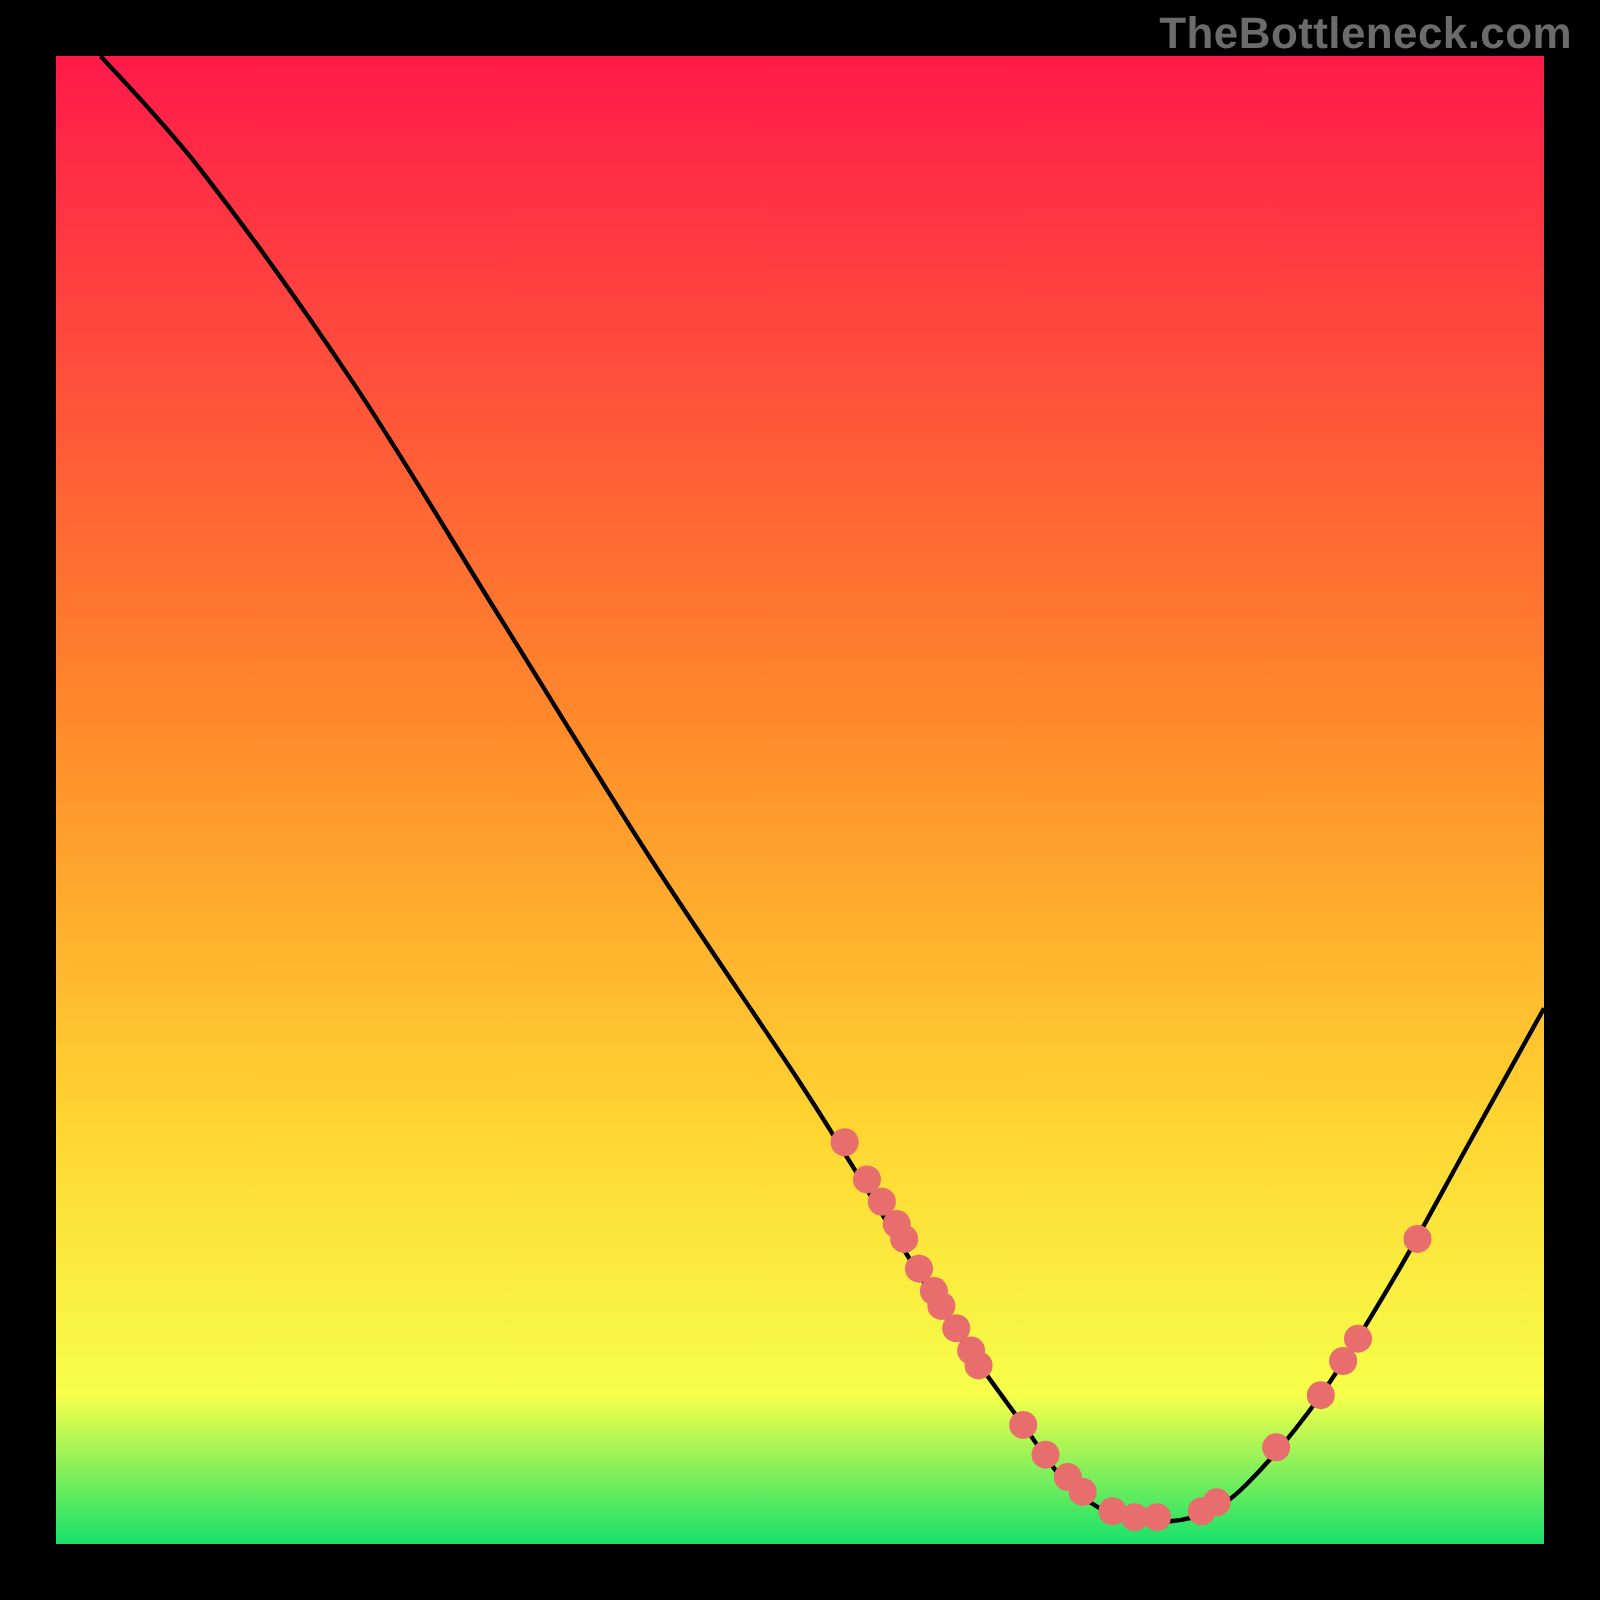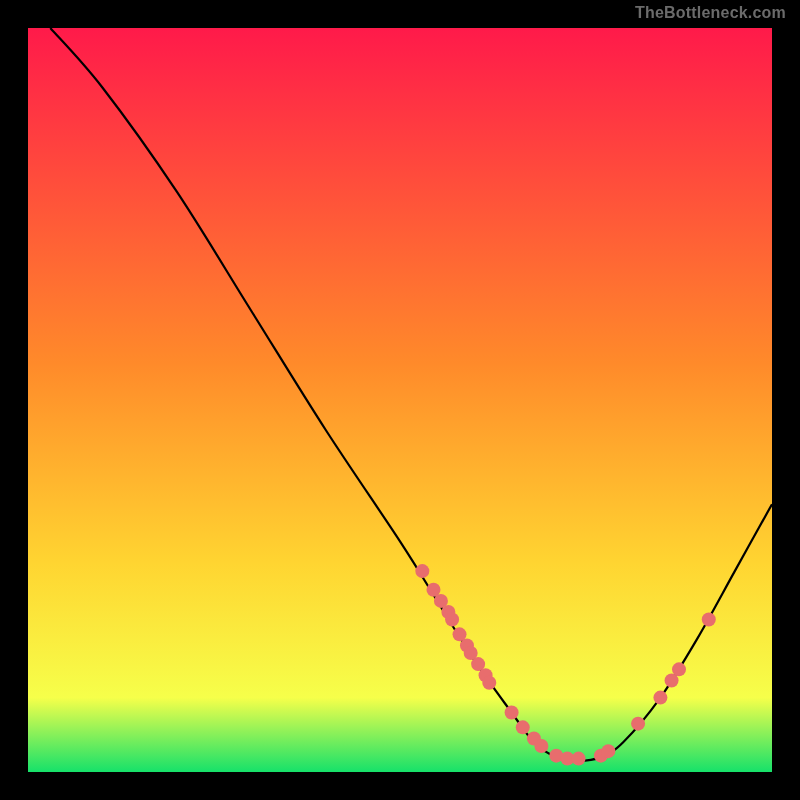--- a/index.html
+++ b/index.html
@@ -15,21 +15,21 @@
     left: 0;
     top: 0;
     width: 800px;
     height: 800px;
     background: #000;
   }
   .watermark {
     position: absolute;
     top: 4px;
     right: 14px;
-    font-size: 16px;
+    font-size: 22px;
     font-weight: 600;
     color: #6b6b6b;
     letter-spacing: 0.2px;
     z-index: 5;
   }
   .plot-wrap {
     position: absolute;
     left: 28px;
     top: 28px;
     width: 744px;

